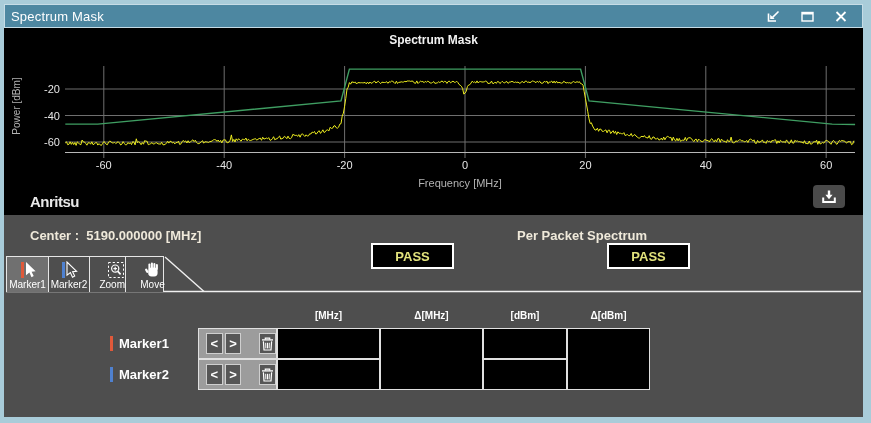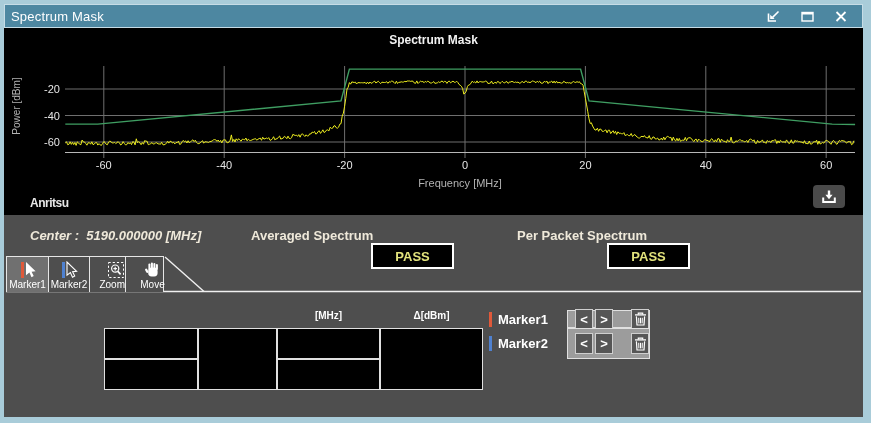--- a/index.html
+++ b/index.html
@@ -28,21 +28,21 @@
   .winbtn svg{display:block;}
   
   .chart{
     position:relative;flex:0 0 187px;height:187px;background:#000;color:#fff;
   }
   .chart-title{
     position:absolute;top:5px;left:0;right:0;text-align:center;
     font-size:12px;font-weight:bold;color:#f2f2f2;
   }
   .brand{
-    position:absolute;left:26px;bottom:5px;font-size:12px;font-weight:bold;
+    position:absolute;left:26px;bottom:5px;font-size:15px;font-weight:bold;
     color:#e8e8e8;letter-spacing:-.5px;font-style:normal;
   }
   .dl-btn{
     position:absolute;right:18px;bottom:7px;width:32px;height:23px;
     background:#4a4a4a;border:none;border-radius:4px;cursor:pointer;
     display:flex;align-items:center;justify-content:center;padding:0;
   }
   
   .panel{position:relative;flex:1;background:#4e4e4e;color:#fff;}
   .status-label{
@@ -163,22 +163,21 @@
       <svg width="16" height="16" viewBox="0 0 16 16">
         <line x1="8" y1="1.5" x2="8" y2="7" stroke="#fff" stroke-width="2.4"></line>
         <polygon points="4.4,5.8 11.6,5.8 8,10.2" fill="#fff"></polygon>
         <path d="M2.2,8.5 V13 H13.8 V8.5" fill="none" stroke="#fff" stroke-width="2"></path>
       </svg>
     </button>
   </div>
 
   <div class="panel">
 
-    <div class="status-label" style="left:26px;font-style:italic;">Center :  5190.000000 [MHz]</div>
-    <div class="status-label" style="left:247px;">Averaged Spectrum</div>
+    <div class="status-label" style="left:26px;">Center :  5190.000000 [MHz]</div>
     <div class="pass-box" style="left:367px;">PASS</div>
     <div class="status-label" style="left:473px;margin-left:40px;">Per Packet Spectrum</div>
     <div class="pass-box" style="left:603px;">PASS</div>
 
     <div class="tabstrip">
       <svg class="tabline" width="859" height="37" viewBox="0 0 859 37">
         <line x1="2" y1="35.5" x2="857" y2="35.5" stroke="#f0f0f0" stroke-width="1.4"></line>
         <line x1="161" y1="1" x2="200" y2="35.5" stroke="#f0f0f0" stroke-width="1.4"></line>
       </svg>
       <div class="tabs">
@@ -229,20 +228,22 @@
         </div>
       </div>
     </div>
 
     <div class="mtable">
       <div class="mgrid">
 
         <div class="hcell"></div>
         <div class="hcell"></div>
         <div class="hcell">[MHz]</div>
+        <div class="hcell">Δ[MHz]</div>
+        <div class="hcell">[dBm]</div>
         <div class="hcell">Δ[dBm]</div>
 
         <div class="rowlabel">
           <span class="bar" style="background: rgb(224, 89, 58);"></span>
           <span>Marker1</span>
         </div>
         <div class="btncell">
           <button class="navbtn">&lt;</button>
           <button class="navbtn">&gt;</button>
           <button class="trashbtn">

